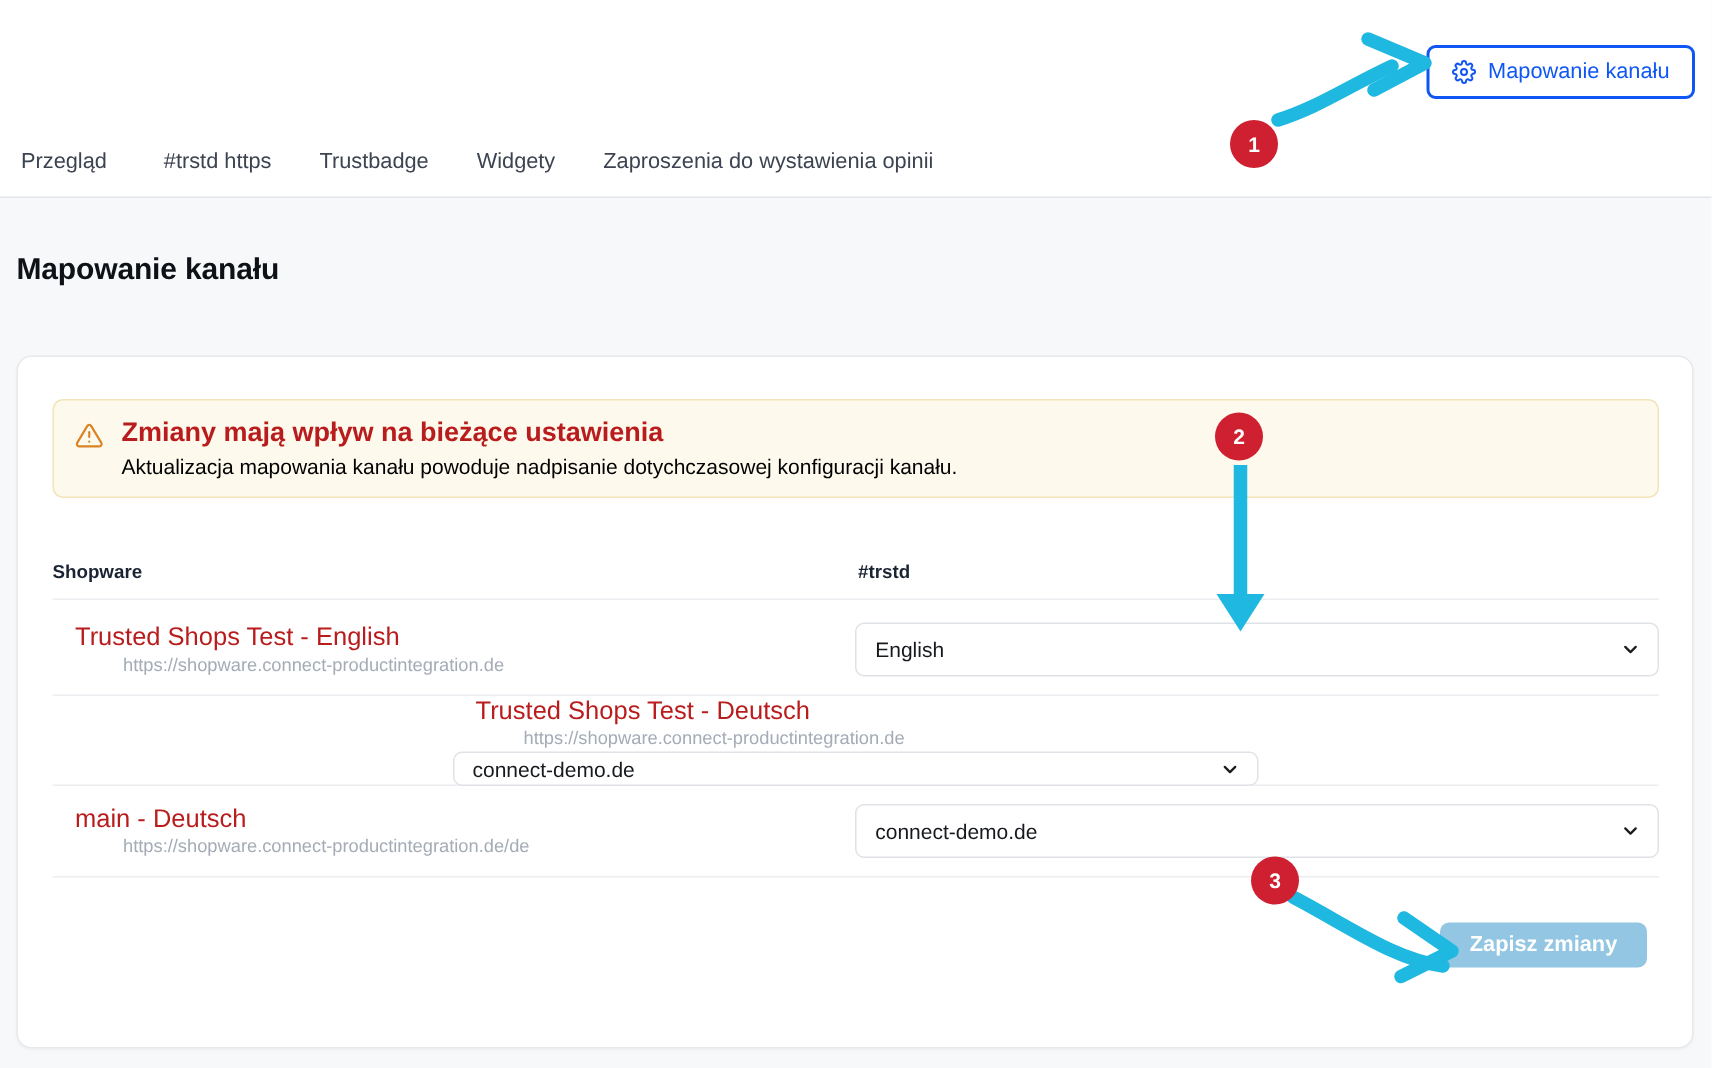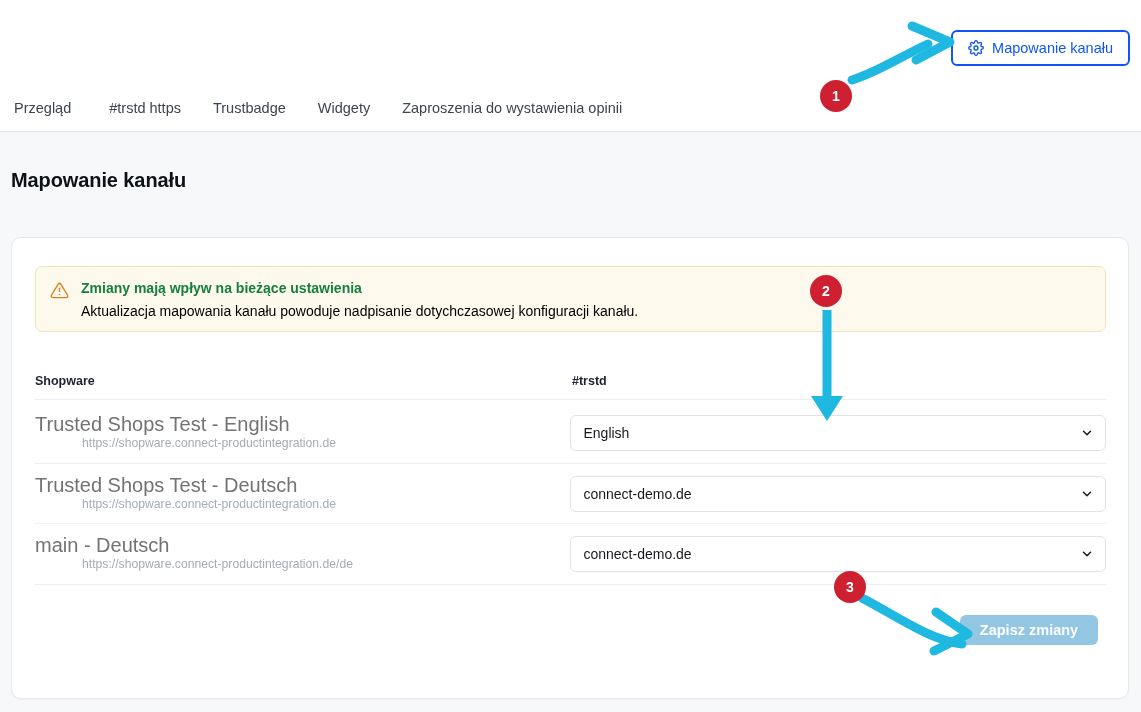--- a/index.html
+++ b/index.html
@@ -97,23 +97,23 @@
     background: #fdf9ec;
     border: 1px solid #f3e3b8;
     border-radius: 7px;
     display: flex;
     align-items: flex-start;
     padding: 12px 14px;
   }
   .alert .warn-icon { width: 19px; height: 19px; flex: 0 0 19px; margin-top: 2px; }
   .alert .alert-text { margin-left: 12px; }
   .alert-title {
-    font-size: 14px;
-    font-weight: bold;
-    color: #15803d;
+    font-size: 18px;
+    font-weight: bold;
+    color: #b91c1c;
     line-height: 19px;
   }
   .alert-body {
     font-size: 14px;
     color: #000000;
     line-height: 21px;
     margin-top: 3px;
     font-weight: 400;
   }
 
@@ -139,23 +139,24 @@
   .row {
     position: absolute;
     left: 23px;
     width: 1071px;
     height: 60px;
     display: flex;
     align-items: center;
   }
   .row .names { width: 537px; }
   .row .rname {
-    font-size: 20px;
-    color: #737373;
+    font-size: 17px;
+    color: #b91c1c;
     line-height: 19px;
+    margin-left: 15px;
   }
   .row .rurl {
     font-size: 12.2px;
     color: #a5acb6;
     line-height: 17px;
     margin-top: 1px;
     margin-left: 47px;
   }
   .select {
     position: relative;
@@ -276,21 +277,21 @@
     <div class="select">
       <span>English</span>
       <span class="chev">
         <svg viewBox="0 0 24 24" width="14" height="14" fill="none" stroke="#1b1d21" stroke-width="2.6" stroke-linecap="round" stroke-linejoin="round">
             <polyline points="6 9 12 15 18 9"></polyline>
           </svg>
       </span>
     </div>
   </div>
 
-  <div class="row" style="top:226px;">
+  <div class="row" style="top:226px;flex-direction:column;">
     <div class="names">
       <div class="rname">Trusted Shops Test - Deutsch</div>
       <div class="rurl">https://shopware.connect-productintegration.de</div>
     </div>
     <div class="select">
       <span>connect-demo.de</span>
       <span class="chev">
         <svg viewBox="0 0 24 24" width="14" height="14" fill="none" stroke="#1b1d21" stroke-width="2.6" stroke-linecap="round" stroke-linejoin="round">
             <polyline points="6 9 12 15 18 9"></polyline>
           </svg>

